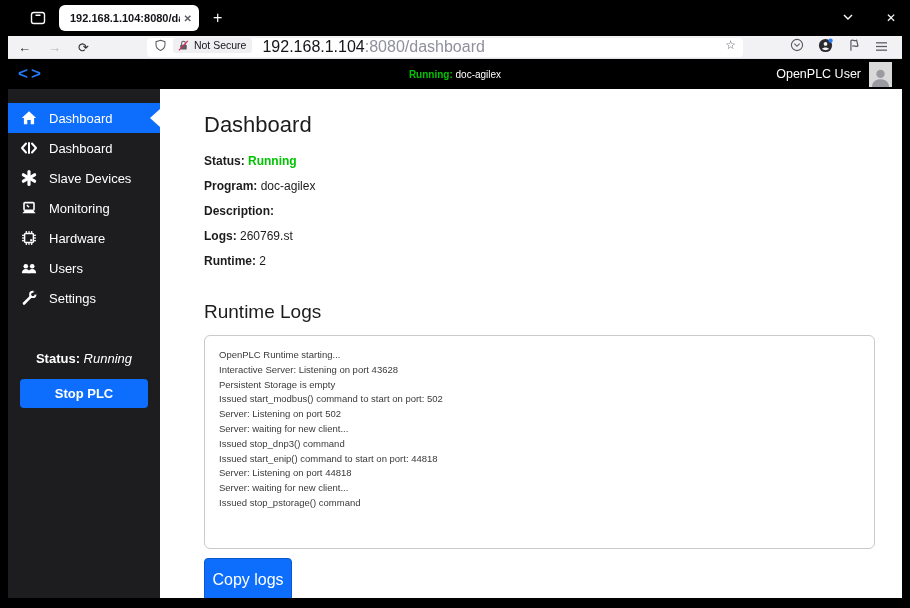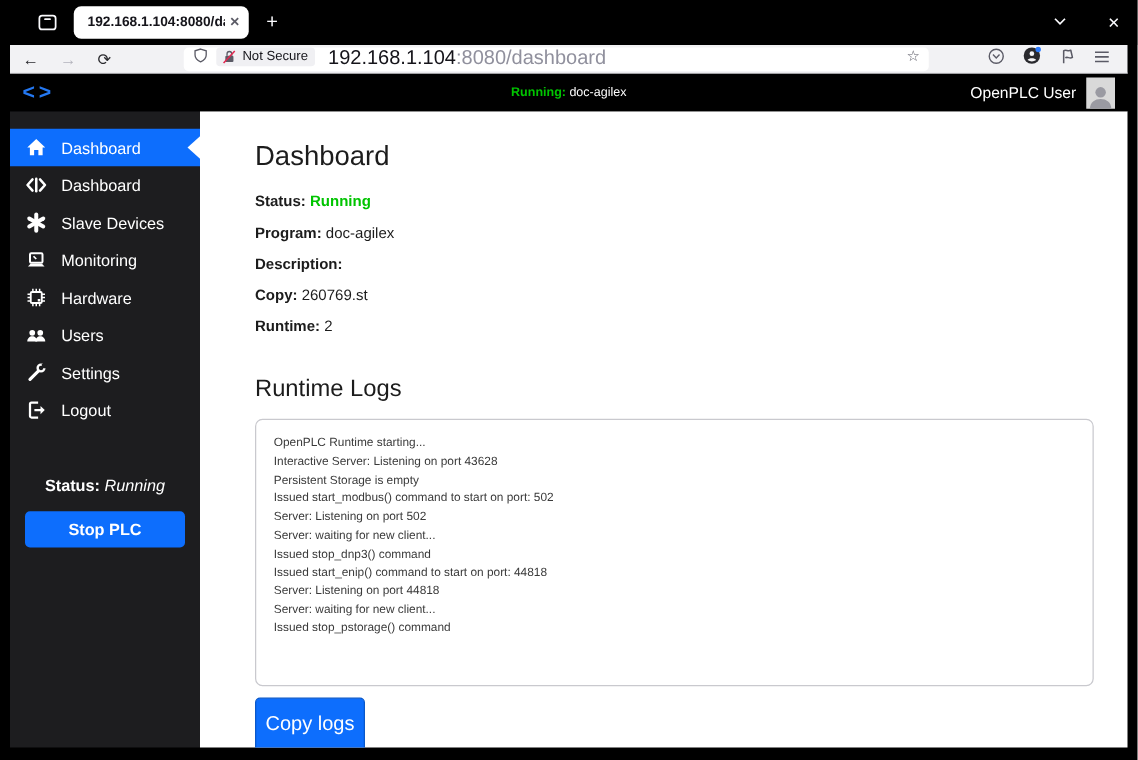--- a/index.html
+++ b/index.html
@@ -286,44 +286,34 @@
       <div class="menu-item">
         <span class="micon">
           <svg viewBox="0 0 18 18">
               <line x1="4" y1="14.5" x2="10.8" y2="7.7" stroke="#fff" stroke-width="2.6" stroke-linecap="round"></line>
               <circle cx="12.8" cy="5.4" r="2.7" fill="none" stroke="#fff" stroke-width="1.9"></circle>
               <rect x="13.4" y="2.2" width="3.4" height="3.4" fill="#1d1d1f"></rect>
             </svg>
         </span>
         <span>Settings</span>
       </div>
-      <div class="menu-item">
-        <span class="micon">
-          <svg viewBox="0 0 18 18">
-              <path d="M10.5 3 H5.2 a1.2 1.2 0 0 0 -1.2 1.2 v9.6 a1.2 1.2 0 0 0 1.2 1.2 h5.3" fill="none" stroke="#fff" stroke-width="1.8"></path>
-              <line x1="7.5" y1="9" x2="14" y2="9" stroke="#fff" stroke-width="1.8"></line>
-              <path d="M12.4 5.7 L15.8 9 l-3.4 3.3 Z" fill="#fff"></path>
-            </svg>
-        </span>
-        <span>Logout</span>
-      </div>
 
       <div class="sidebar-status">
         <span class="lab">Status: </span><span class="val">Running</span>
       </div>
       <button class="stop-btn">Stop PLC</button>
     </div>
 
     <div class="content">
       <h1 class="page-title">Dashboard</h1>
 
       <p class="info-line"><span class="lab">Status: </span><span class="green">Running</span></p>
       <p class="info-line"><span class="lab">Program: </span><span>doc-agilex</span></p>
       <p class="info-line"><span class="lab">Description: </span><span></span></p>
-      <p class="info-line"><span class="lab">Copy: </span><span>260769.st</span></p>
+      <p class="info-line"><span class="lab">Logs: </span><span>260769.st</span></p>
       <p class="info-line"><span class="lab">Runtime: </span><span>2</span></p>
 
       <h2 class="logs-title">Runtime Logs</h2>
       <div class="log-box">
         <pre>OpenPLC Runtime starting...
 Interactive Server: Listening on port 43628
 Persistent Storage is empty
 Issued start_modbus() command to start on port: 502
 Server: Listening on port 502
 Server: waiting for new client...

